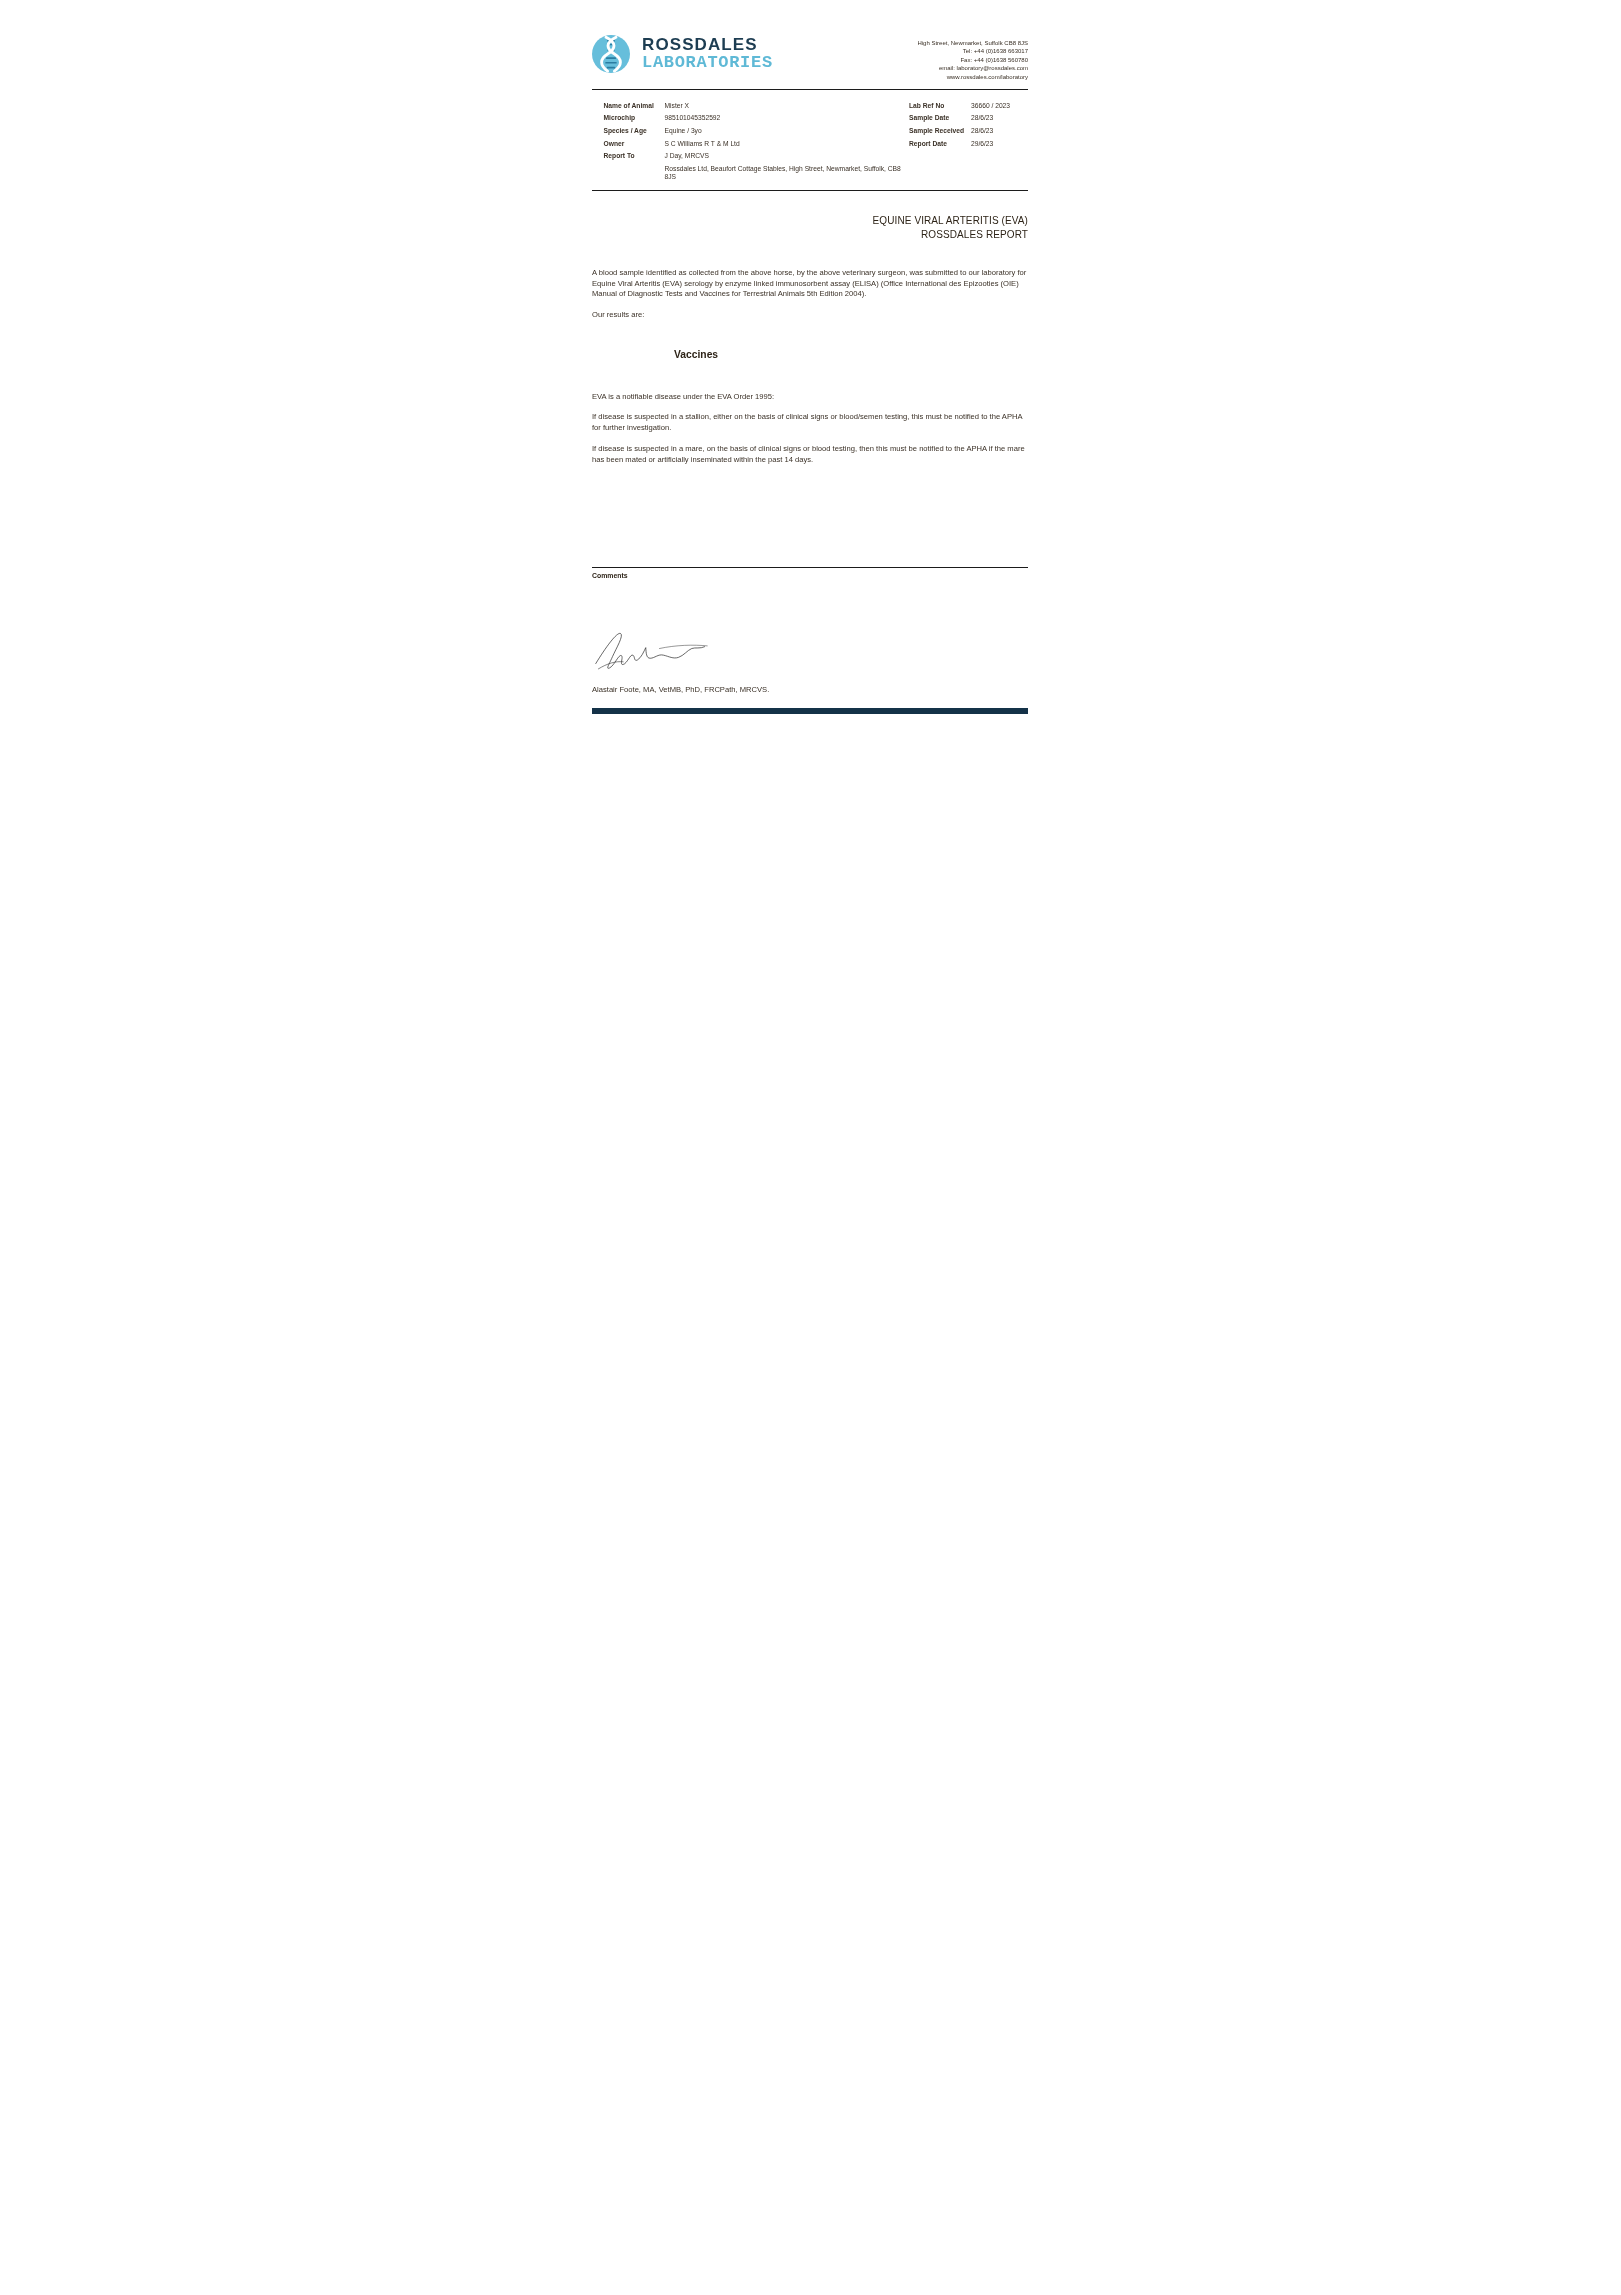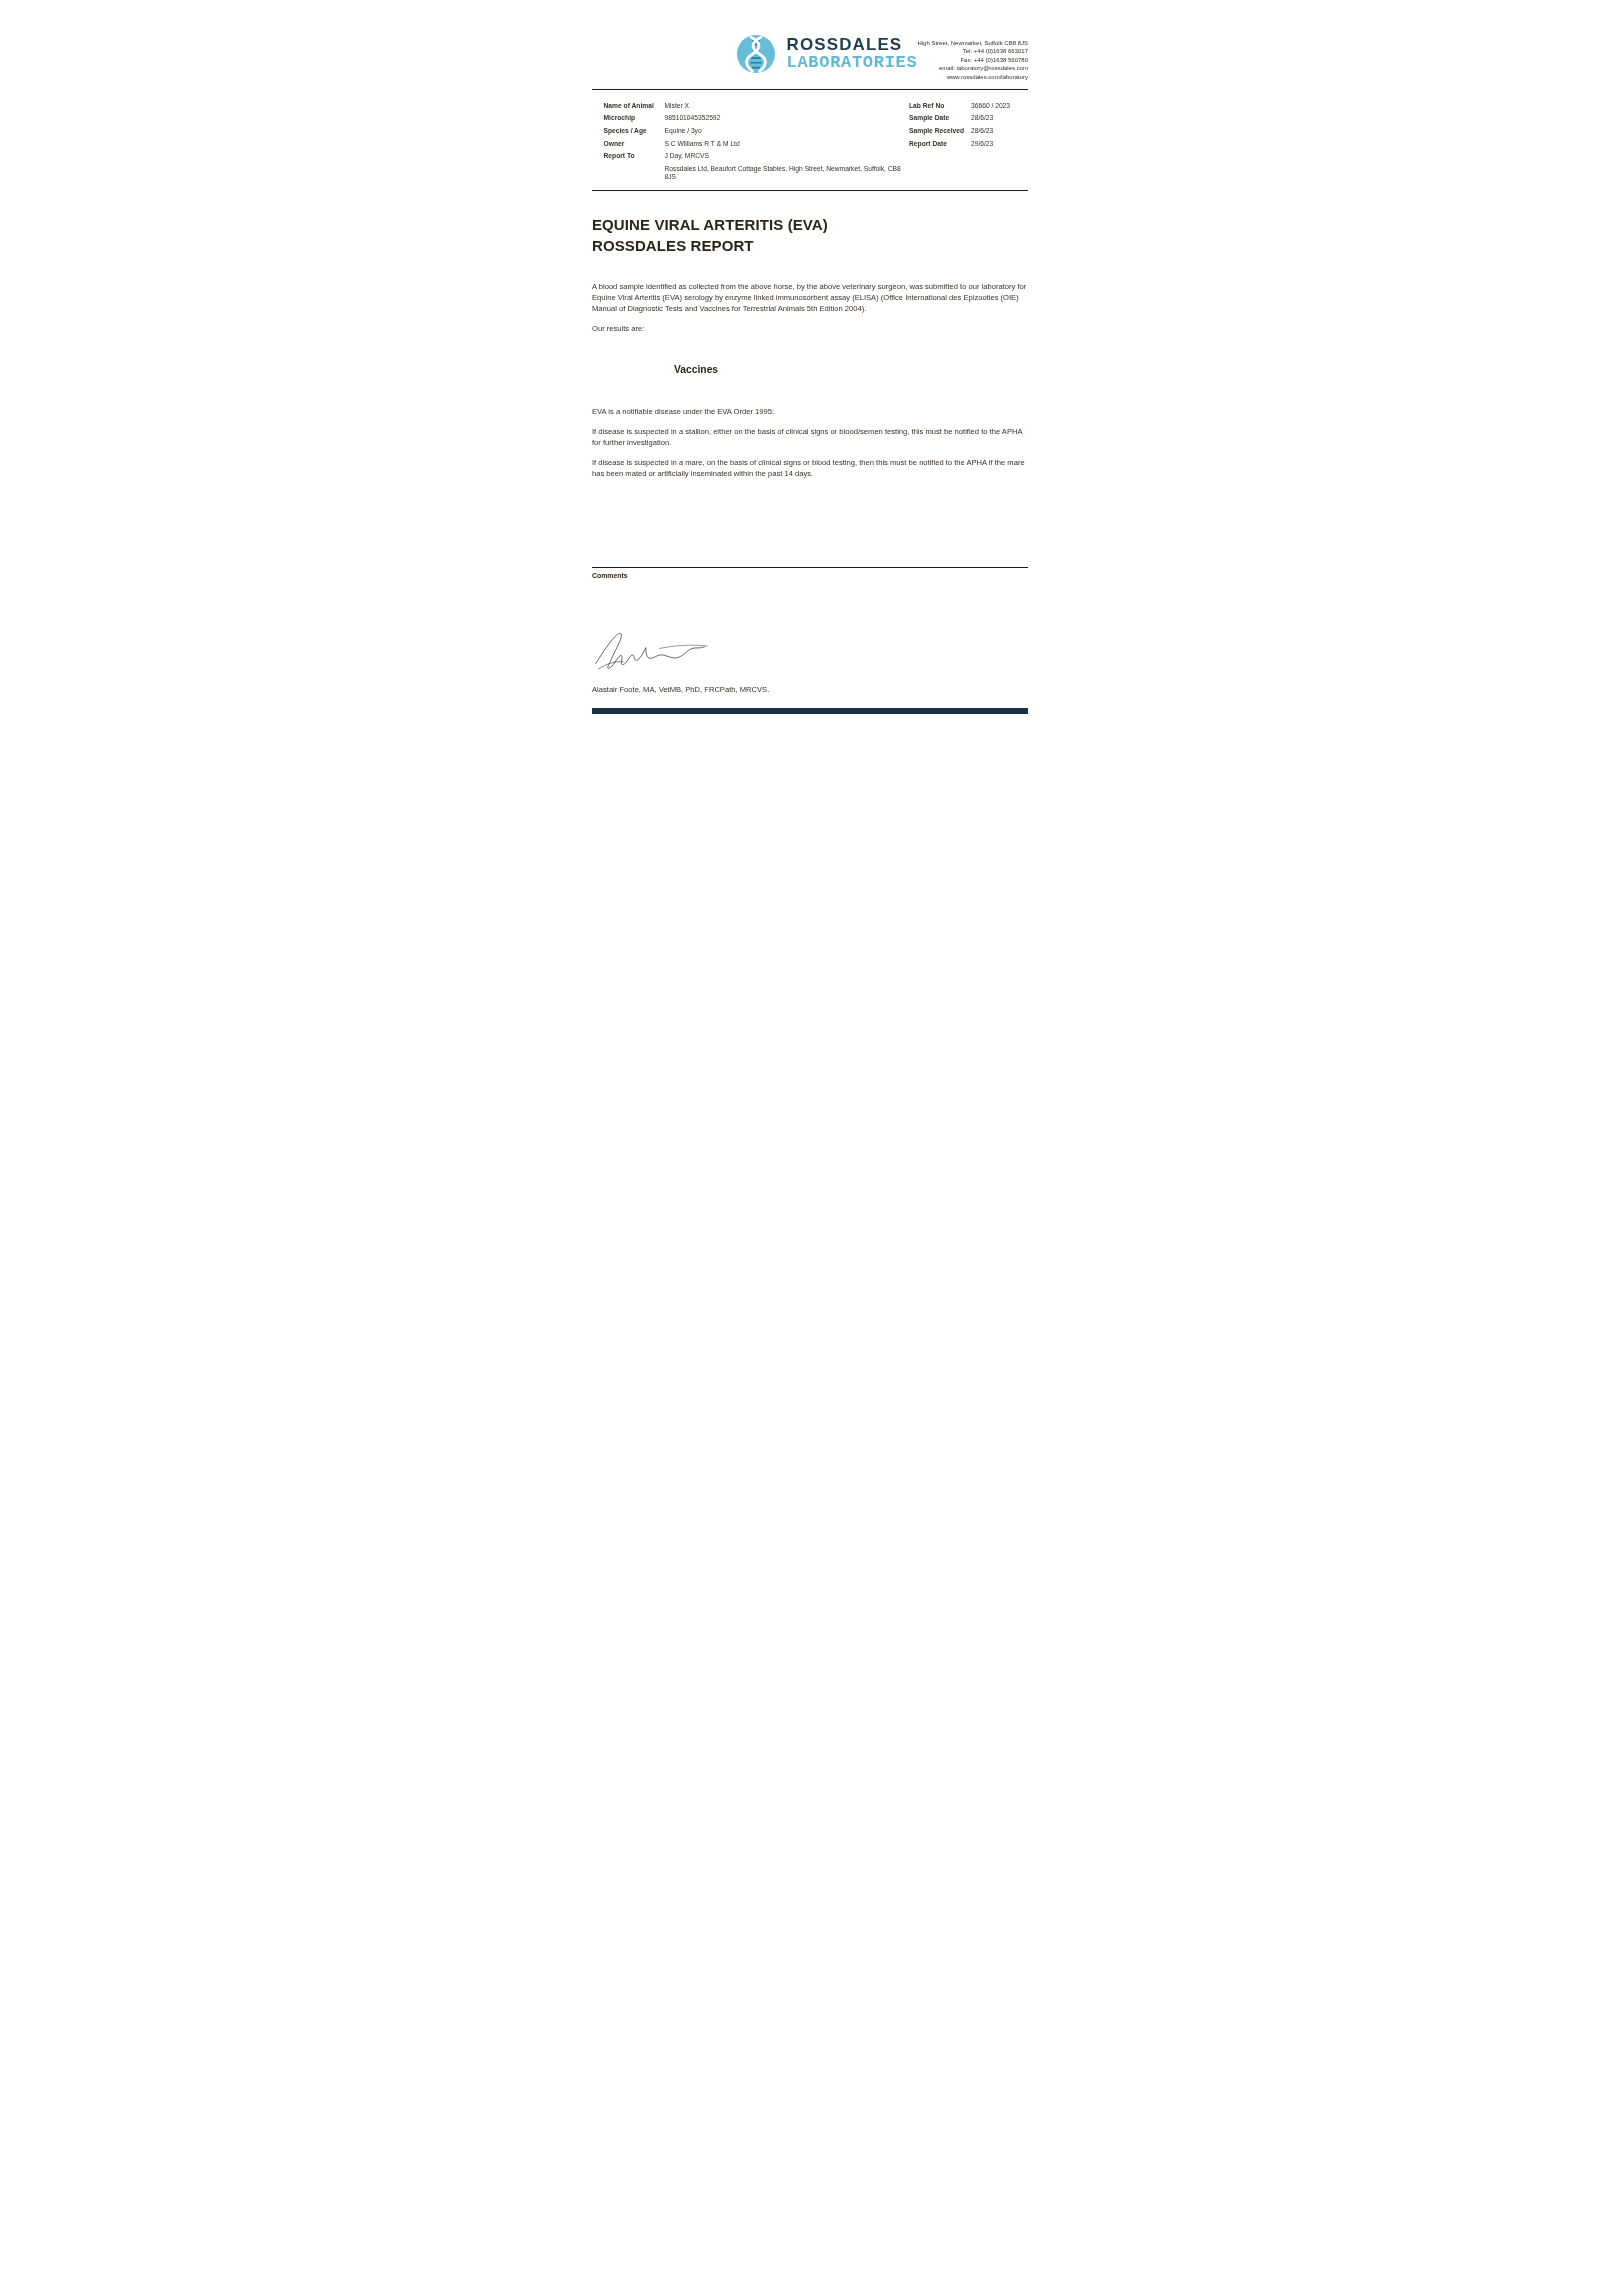--- a/index.html
+++ b/index.html
@@ -13,21 +13,21 @@
     margin: 0 auto;
     background: #ffffff;
     color: #3a3026;
     overflow: hidden;
   }
   .content { padding: 0 35px 0 34px; }
 
   
   .header {
     display: flex;
-    justify-content: flex-end;
+    justify-content: space-between;
     align-items: flex-start;
     margin-top: 35px;
   }
   .brand { display: flex; align-items: center; gap: 12px; }
   .logo-wrap { width: 38px; height: 38px; flex: 0 0 auto; }
   .brand-text { line-height: 1.08; }
   .brand-line1 {
     font-size: 17px;
     font-weight: 700;
     letter-spacing: 1.1px;
@@ -71,23 +71,23 @@
 
   .rule-heavy-2 {
     border: none;
     border-top: 1.4px solid #1c1c1c;
     margin-top: 3.7px;
   }
 
   
   .report-title {
     margin-top: 23px;
-    text-align: left;
-    font-size: 15px;
-    font-weight: 700;
+    text-align: right;
+    font-size: 10px;
+    font-weight: 400;
     line-height: 1.45;
     color: #2e2418;
     letter-spacing: 0.1px;
   }
 
   
   .body-text { font-size: 7.6px; line-height: 1.43; color: #3a3026; }
   .para-1 { margin-top: 25px; }
   .results-intro { margin-top: 9.6px; }
   .result-value {

